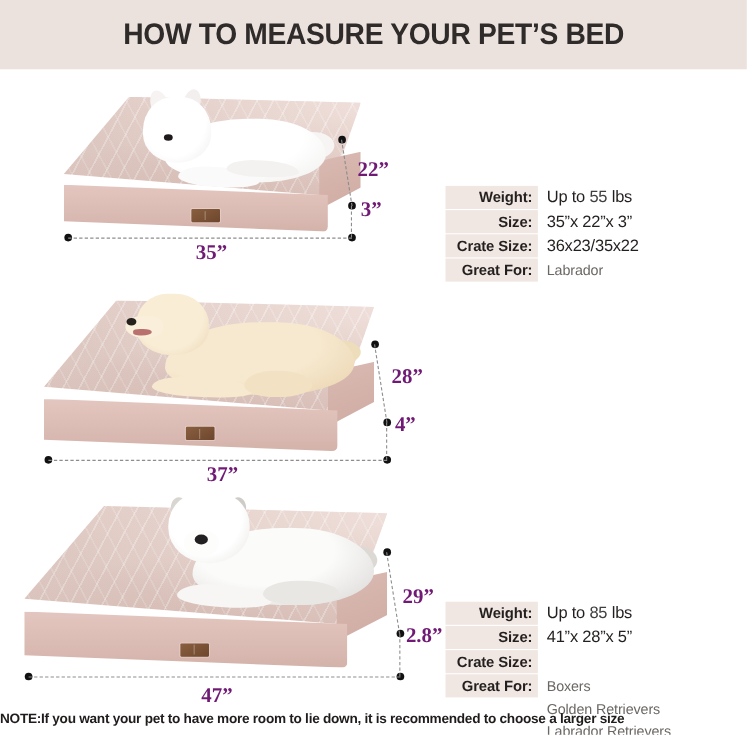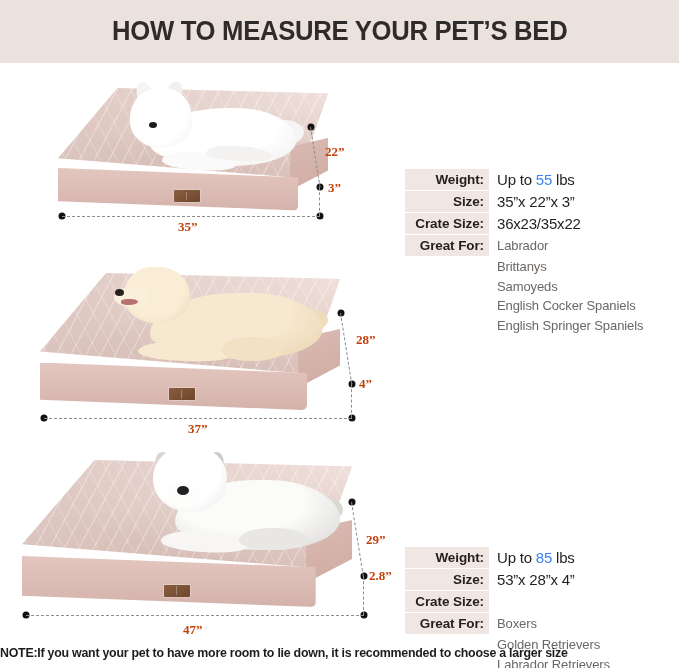--- a/index.html
+++ b/index.html
@@ -178,23 +178,23 @@
   }
   .dim-line {
     position: absolute;
     border-top: 1px dashed #8d8d8d;
     transform-origin: 0 0;
     height: 0;
   }
   .dim-label {
     position: absolute;
     font-family: "Liberation Serif", serif;
-    font-size: 13px;
+    font-size: 19px;
     font-weight: 600;
-    color: #c2410c;
+    color: #701a75;
     white-space: nowrap;
   }
 
   
   .spec {
     position: absolute; left: 405px;
     width: 274px;
   }
   #spec-0 { top: 103px; }
   #spec-1 { top: 299px; }
@@ -213,21 +213,21 @@
     letter-spacing: -0.1px;
   }
   .spec-value {
     padding-left: 8px;
     font-size: 15px;
     line-height: 21px;
     color: #231f1e;
     letter-spacing: -0.2px;
     white-space: nowrap;
   }
-  .spec-value .accent { color: #3b82f6; }
+  .spec-value .accent { color: #404040; }
   .breed-list { padding-left: 92px; }
   .breed-list .breed {
     font-size: 13px;
     line-height: 19.5px;
     color: #6b6764;
     letter-spacing: -0.1px;
     white-space: nowrap;
   }
   .breed-first {
     padding-left: 8px;
@@ -298,26 +298,20 @@
       <div class="spec-value">35”x 22”x 3”</div>
     </div>
     <div class="spec-line">
       <div class="spec-label">Crate Size:</div>
       <div class="spec-value">36x23/35x22</div>
     </div>
     <div class="spec-line">
       <div class="spec-label">Great For:</div>
       <div class="breed-first">Labrador</div>
     </div>
-    <div class="breed-list">
-      <div class="breed">Brittanys</div>
-      <div class="breed">Samoyeds</div>
-      <div class="breed">English Cocker Spaniels</div>
-      <div class="breed">English Springer Spaniels</div>
-    </div>
   </div>
 </div>
 
 <div class="row" id="row-1">
 
   <div class="bed-figure" id="bed-1">
     <div class="bed-top"></div>
     <div class="bed-side"></div>
     <div class="bed-front"></div>
     <div class="bed-tag"></div>
@@ -347,21 +341,21 @@
   <div class="dim-line" style="left:352px; top:136px; width:34px; transform:rotate(90deg);"></div>
   <div class="dim-label" style="left:359px; top:128px;">4”</div>
 
   <div class="spec" id="spec-1">
     <div class="spec-line">
       <div class="spec-label">Weight:</div>
       <div class="spec-value"><span>Up to </span><span class="accent">85</span><span> lbs</span></div>
     </div>
     <div class="spec-line">
       <div class="spec-label">Size:</div>
-      <div class="spec-value">53”x 28”x 4”</div>
+      <div class="spec-value">41”x 28”x 5”</div>
     </div>
     <div class="spec-line">
       <div class="spec-label">Crate Size:</div>
     </div>
     <div class="spec-line">
       <div class="spec-label">Great For:</div>
       <div class="breed-first">Boxers</div>
     </div>
     <div class="breed-list">
       <div class="breed">Golden Retrievers</div>

